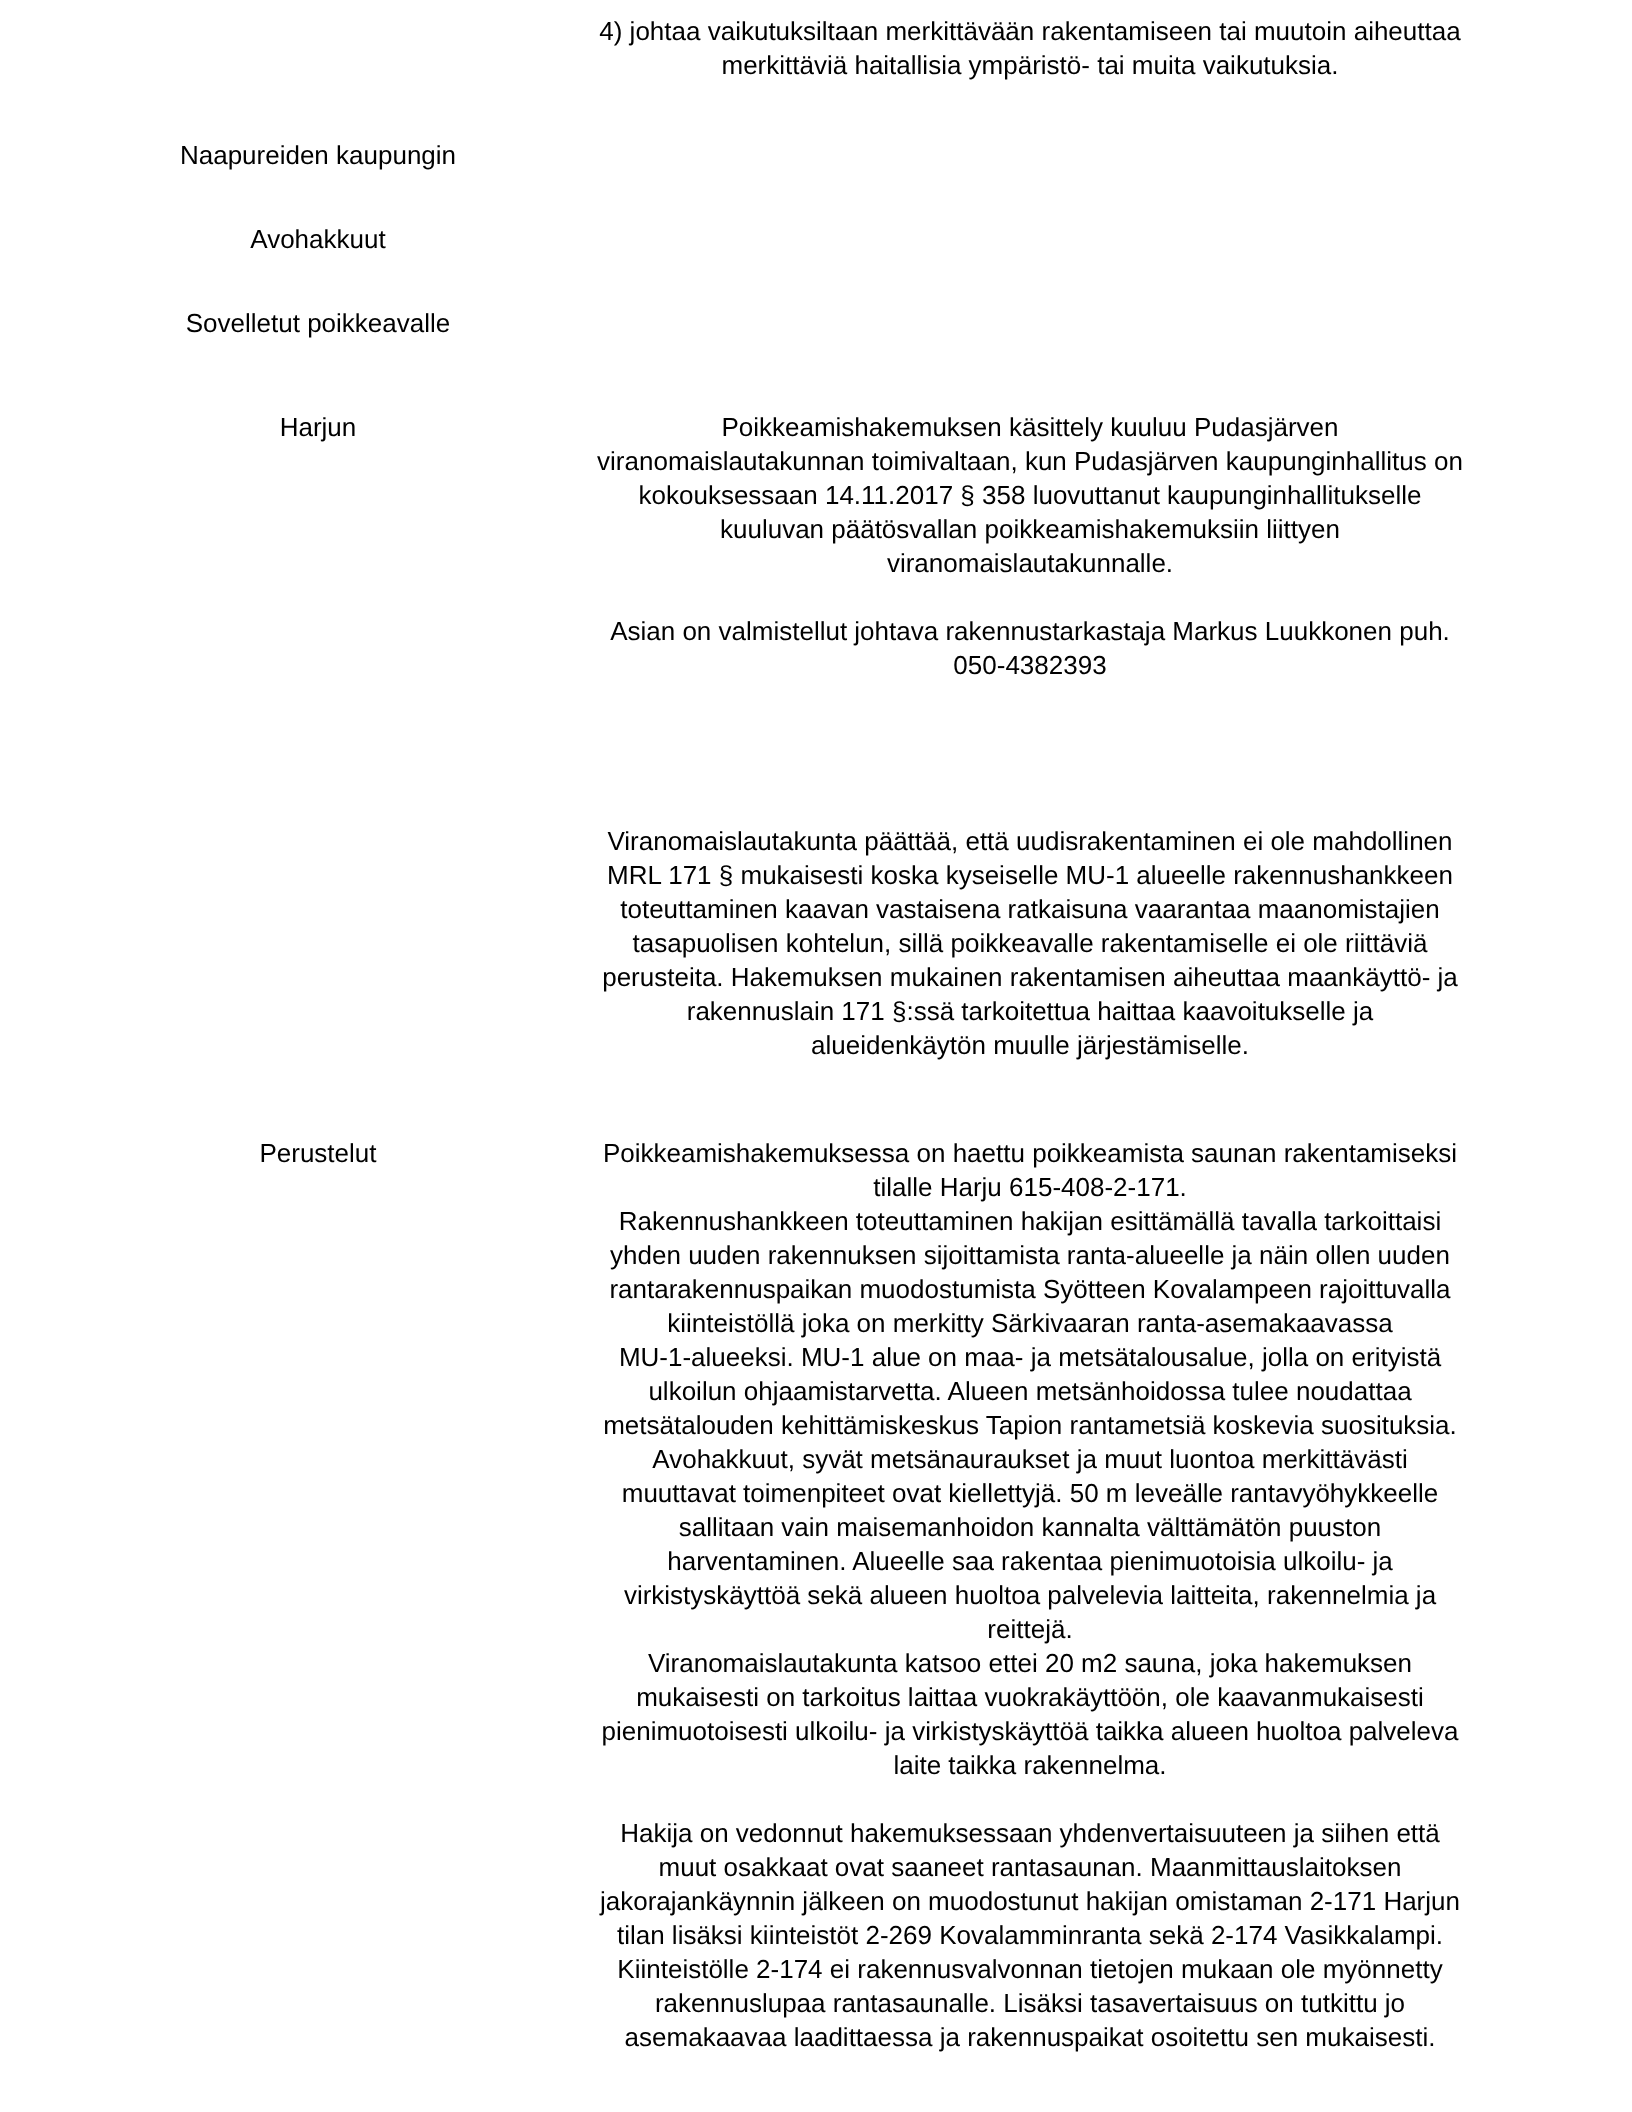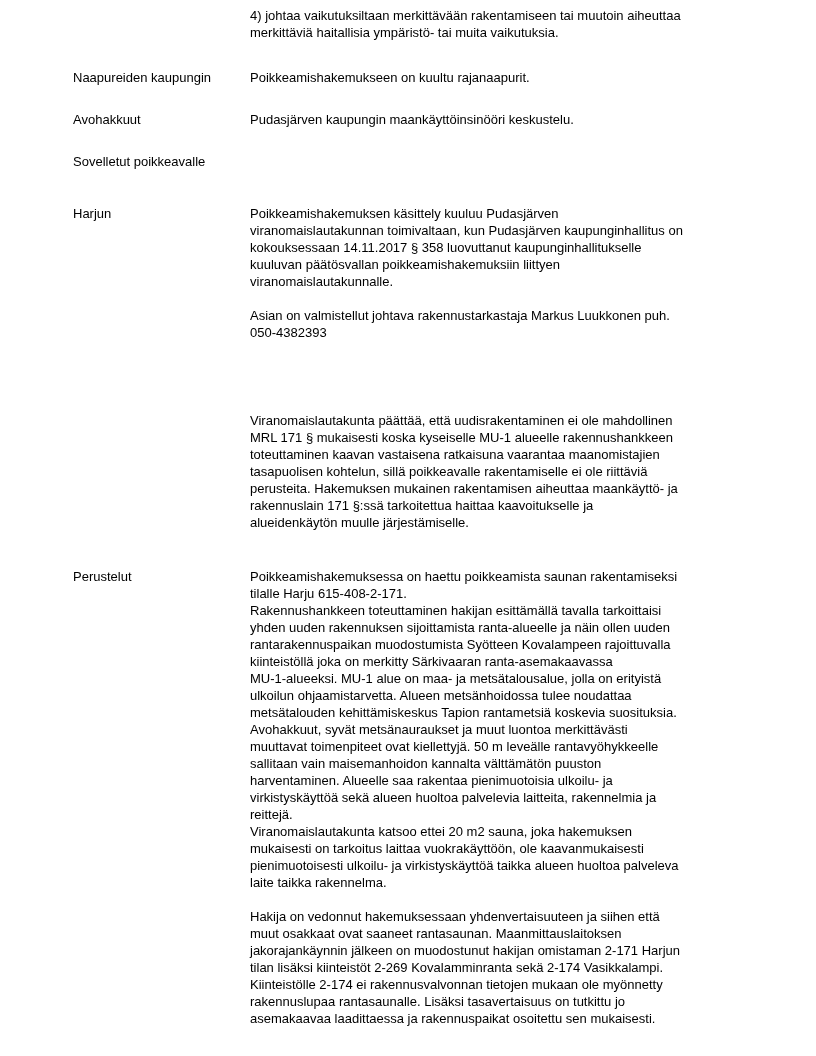--- a/index.html
+++ b/index.html
@@ -7,39 +7,38 @@
   .page {
     position: relative;
     width: 732px;
     height: 1056px;
     background: #ffffff;
     font-family: "Liberation Sans", "DejaVu Sans", sans-serif;
     font-size: 13px;
     line-height: 17px;
     color: #000000;
     overflow: hidden;
+    text-align: center;
   }
   .block { position: absolute; white-space: pre; }
   .label-col { left: 73px; width: 172px; }
   .content-col { left: 250px; width: 530px; }
   .bold { font-weight: normal; }
 </style>
 </head>
 <body>
 
 <div class="page">
 
   <div class="block content-col" style="top:7px">4) johtaa vaikutuksiltaan merkittävään rakentamiseen tai muutoin aiheuttaa
 merkittäviä haitallisia ympäristö- tai muita vaikutuksia.</div>
 
   <div class="block label-col" style="top:69px">Naapureiden kaupungin</div>
-  <div class="block content-col" style="top:69px">Poikkeamishakemukseen on kuultu rajanaapurit.</div>
 
   <div class="block label-col" style="top:111px">Avohakkuut</div>
-  <div class="block content-col" style="top:111px">Pudasjärven kaupungin maankäyttöinsinööri keskustelu.</div>
 
   <div class="block label-col" style="top:153px">Sovelletut poikkeavalle</div>
 
   <div class="block label-col" style="top:205px">Harjun</div>
   <div class="block content-col" style="top:205px">Poikkeamishakemuksen käsittely kuuluu Pudasjärven
 viranomaislautakunnan toimivaltaan, kun Pudasjärven kaupunginhallitus on
 kokouksessaan 14.11.2017 § 358 luovuttanut kaupunginhallitukselle
 kuuluvan päätösvallan poikkeamishakemuksiin liittyen
 viranomaislautakunnalle.
 

